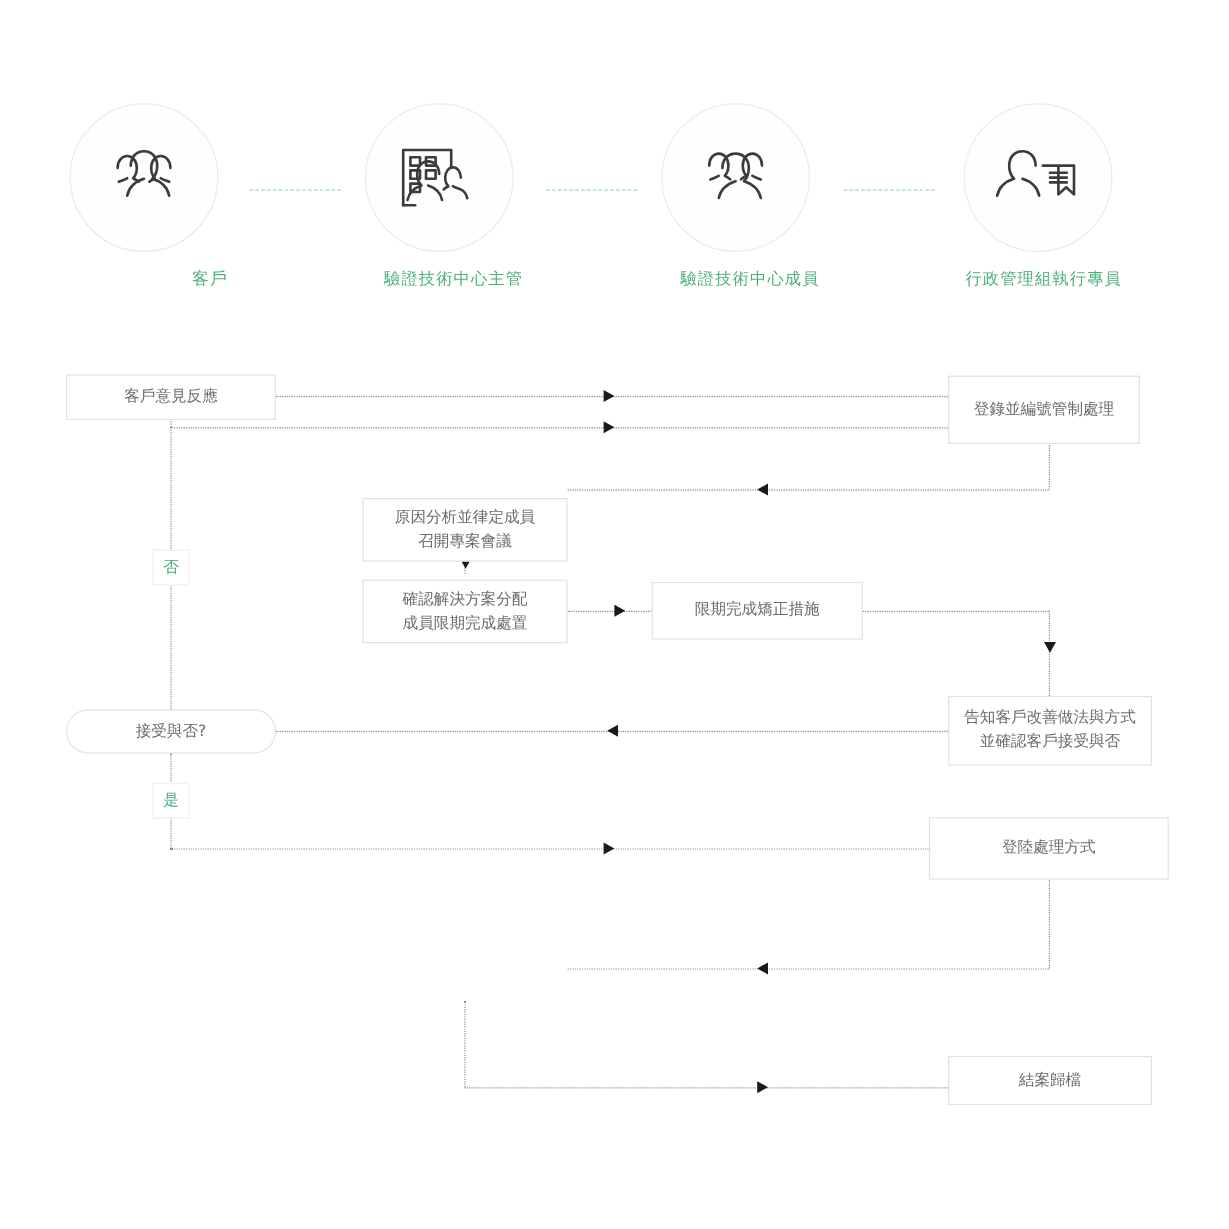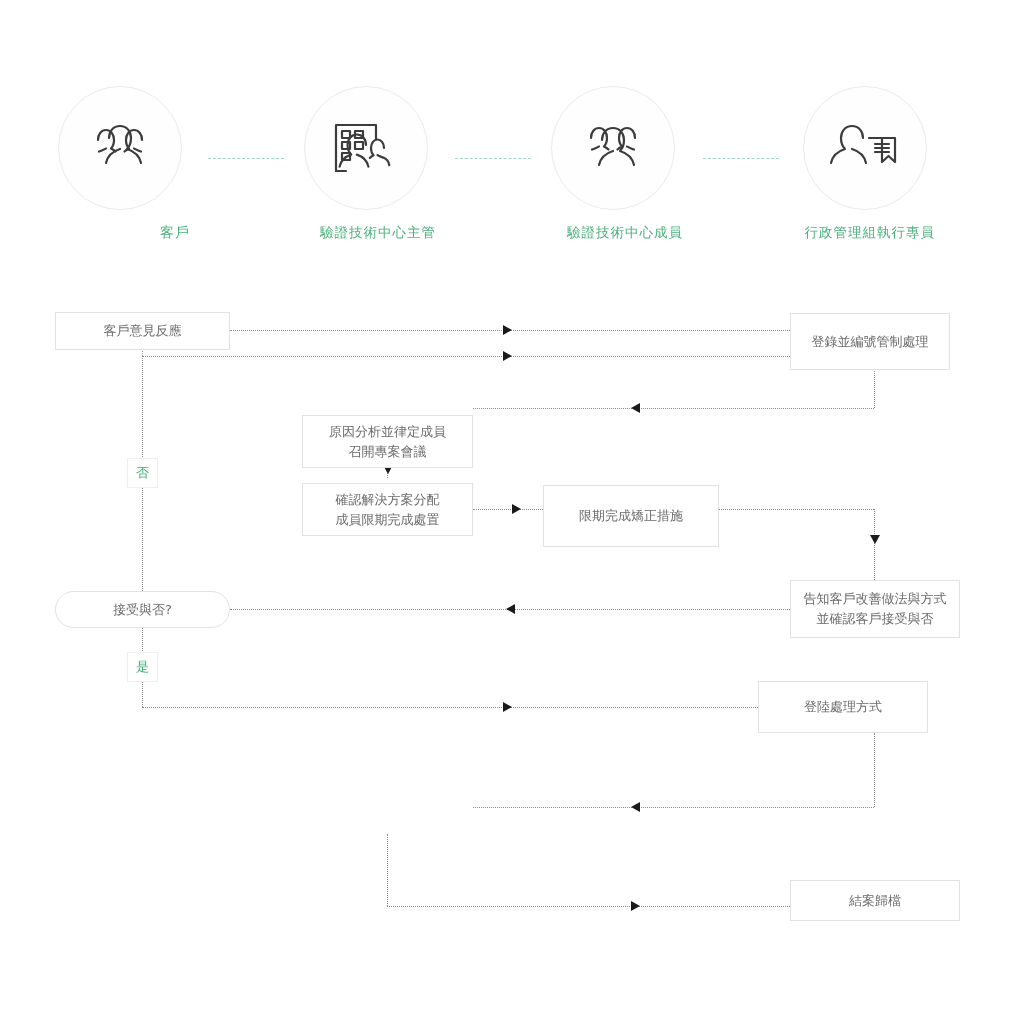--- a/index.html
+++ b/index.html
@@ -218,34 +218,34 @@
   <div class="node" style="left:302px;top:383px;width:171px;height:53px;margin-top:32px;">
     <span>原因分析並律定成員</span>
     <span>召開專案會議</span>
   </div>
 
   <div class="node" style="left:302px;top:483px;width:171px;height:53px;">
     <span>確認解決方案分配</span>
     <span>成員限期完成處置</span>
   </div>
 
-  <div class="node" style="left:543px;top:485px;width:176px;height:62px;">
+  <div class="node" style="left:543px;top:485px;width:176px;height:48px;">
     <span>限期完成矯正措施</span>
   </div>
 
   <div class="node" style="left:790px;top:580px;width:170px;height:58px;">
     <span>告知客戶改善做法與方式</span>
     <span>並確認客戶接受與否</span>
   </div>
 
   <div class="node pill" style="left:55px;top:591px;width:175px;height:37px;">
     <span>接受與否?</span>
   </div>
 
-  <div class="node" style="left:758px;top:681px;width:170px;height:52px;">
+  <div class="node" style="left:774px;top:681px;width:200px;height:52px;">
     <span>登陸處理方式</span>
   </div>
 
 
   <div class="node" style="left:790px;top:880px;width:170px;height:41px;">
     <span>結案歸檔</span>
   </div>
 
   <div class="tag" style="left:127px;top:458px;width:31px;height:30px;">
     <span>否</span>

